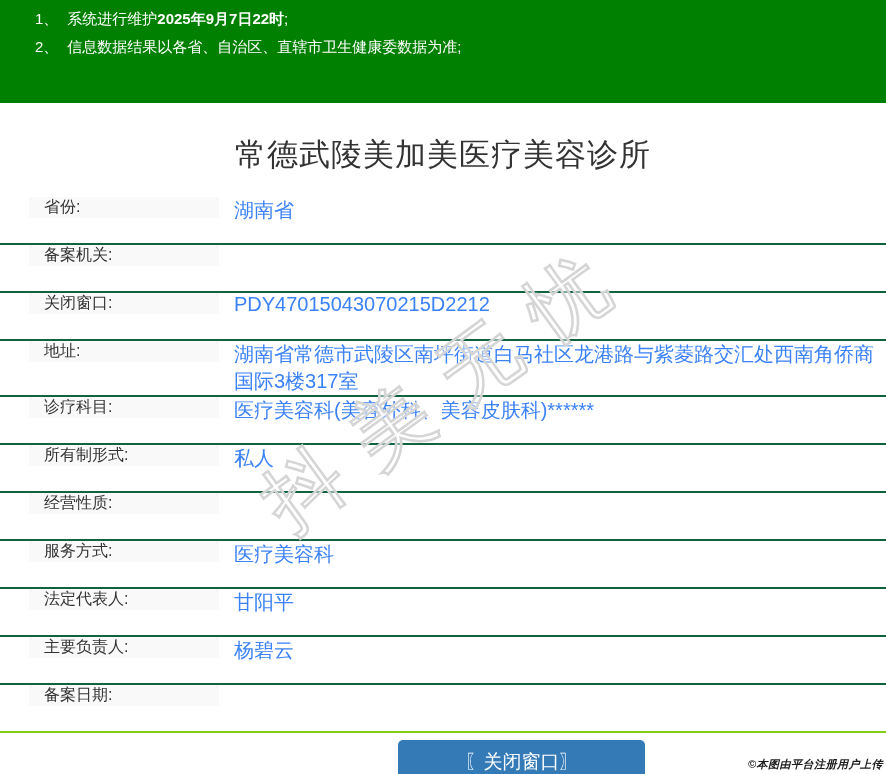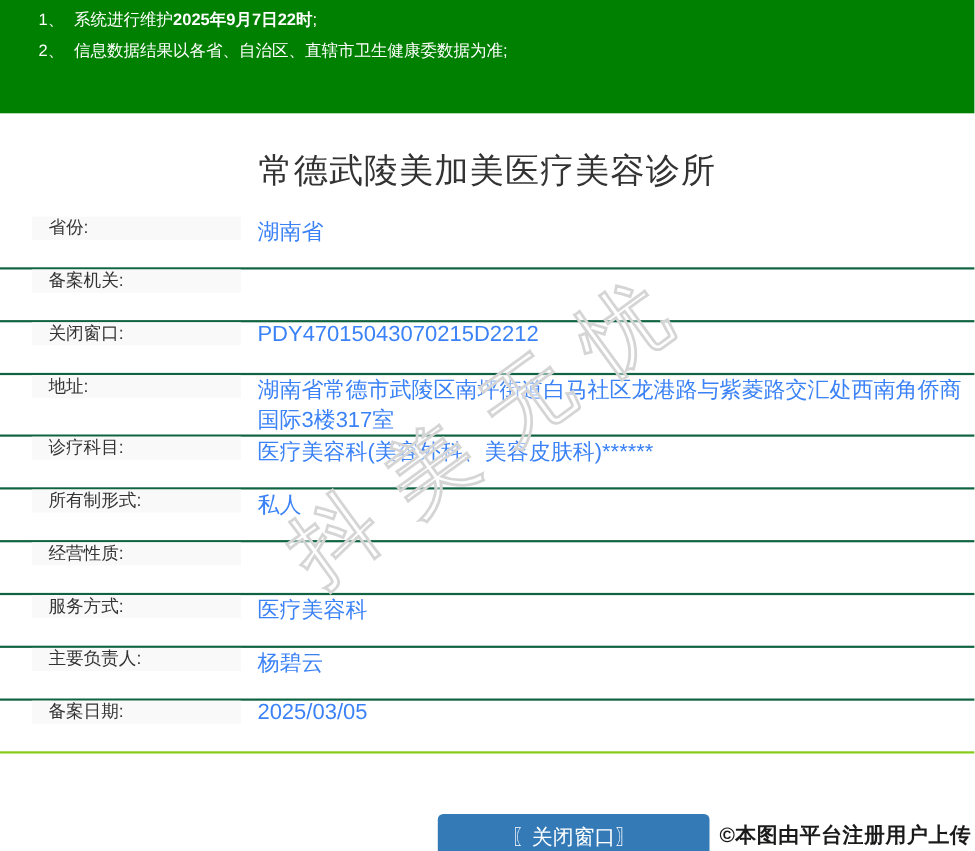--- a/index.html
+++ b/index.html
@@ -103,28 +103,29 @@
     cursor: pointer;
     text-align: center;
     line-height: 38px;
     padding: 0;
   }
   
   .credit {
     position: absolute;
     right: 3px;
     bottom: 2px;
-    font-size: 19px;
+    font-size: 11px;
     font-weight: 700;
     color: #1a1a1a;
     letter-spacing: 0.5px;
     text-shadow:
       -1px -1px 0 #ffffff, 1px -1px 0 #ffffff,
       -1px  1px 0 #ffffff, 1px  1px 0 #ffffff;
     z-index: 11;
+    font-style: italic;
   }
 </style>
 </head>
 <body>
 
 <div id="app">
 
   <div class="banner">
     <div class="notice-line"><span class="notice-num">1、</span><span>系统进行维护</span><b>2025年9月7日22时</b><span>;</span></div>
     <div class="notice-line"><span class="notice-num">2、</span><span>信息数据结果以各省、自治区、直辖市卫生健康委数据为准;</span><b></b><span></span></div>
@@ -157,26 +158,29 @@
       <div class="value-cell">私人</div>
     </div>
     <div class="record-row">
       <div class="label-cell">经营性质:</div>
     </div>
     <div class="record-row">
       <div class="label-cell">服务方式:</div>
       <div class="value-cell">医疗美容科</div>
     </div>
     <div class="record-row">
+      <div class="label-cell">法定代表人:</div>
+      <div class="value-cell">甘阳平</div>
+    </div>
+    <div class="record-row">
       <div class="label-cell">主要负责人:</div>
       <div class="value-cell">杨碧云</div>
     </div>
     <div class="record-row">
       <div class="label-cell">备案日期:</div>
-      <div class="value-cell">2025/03/05</div>
     </div>
   </div>
 
   <div class="watermark">抖美无忧</div>
 
   <button class="close-btn">〖关闭窗口〗</button>
 
   <div class="credit">©本图由平台注册用户上传</div>
 
 </div>

